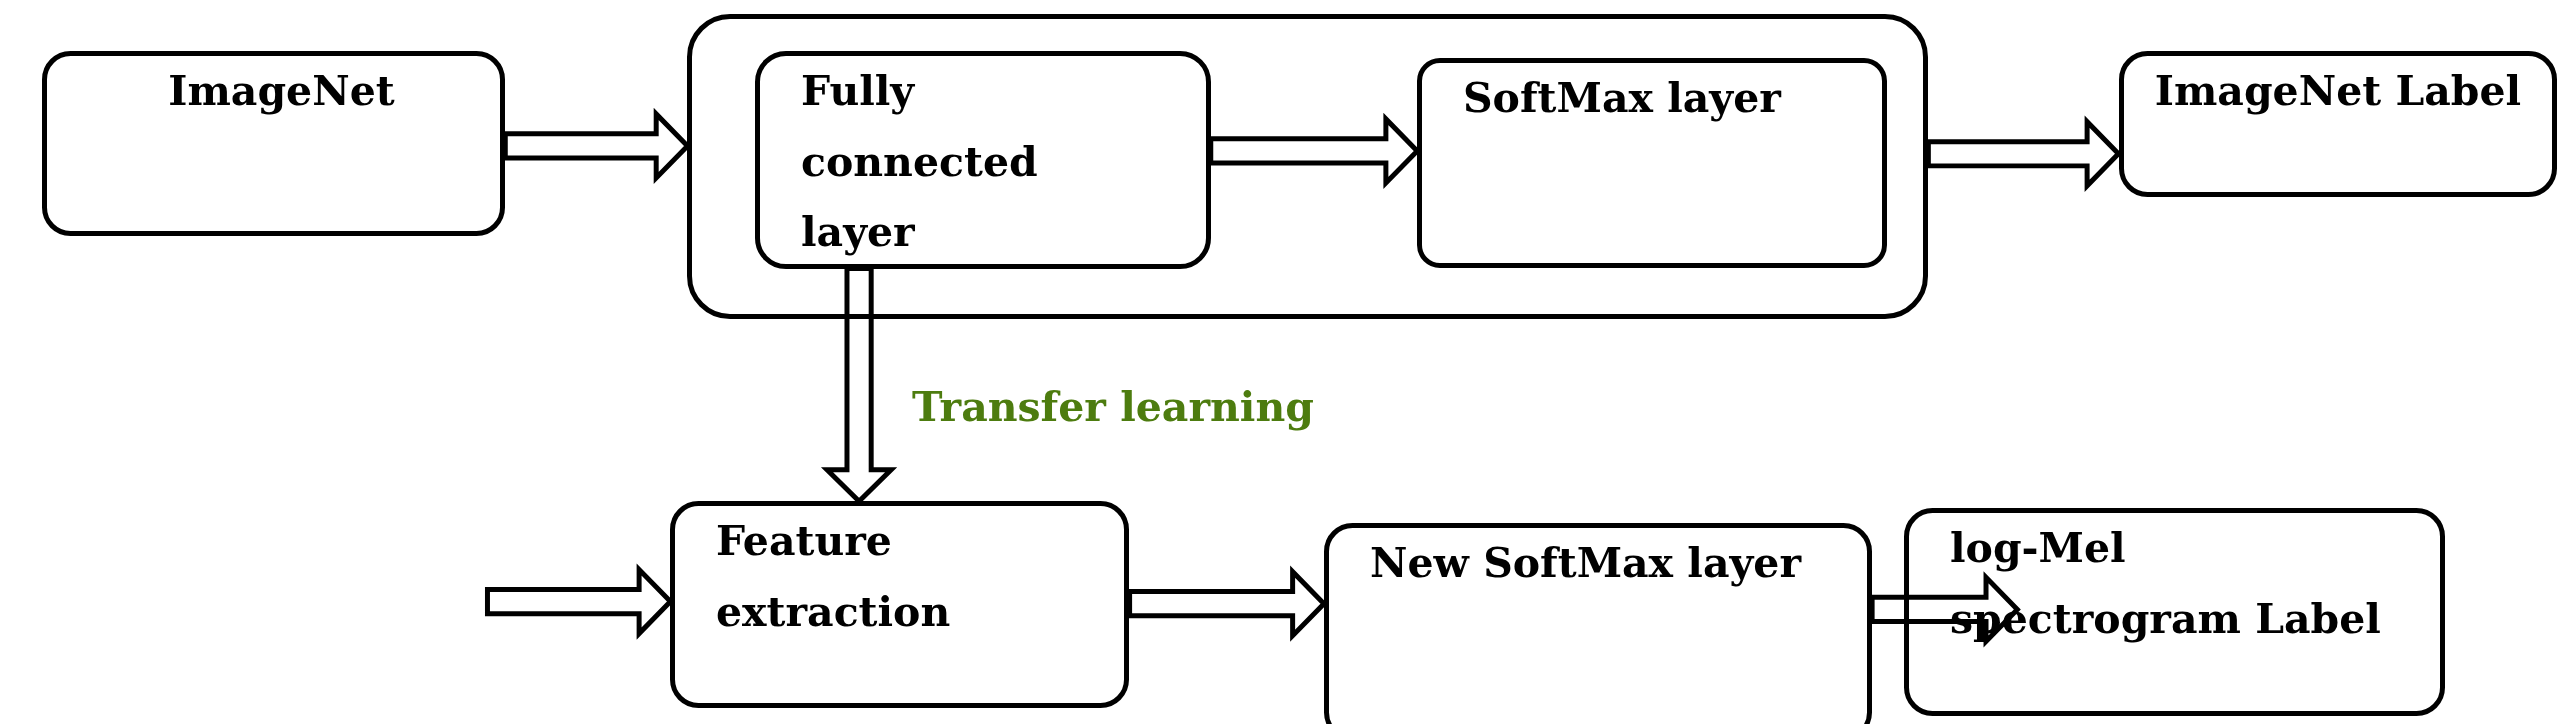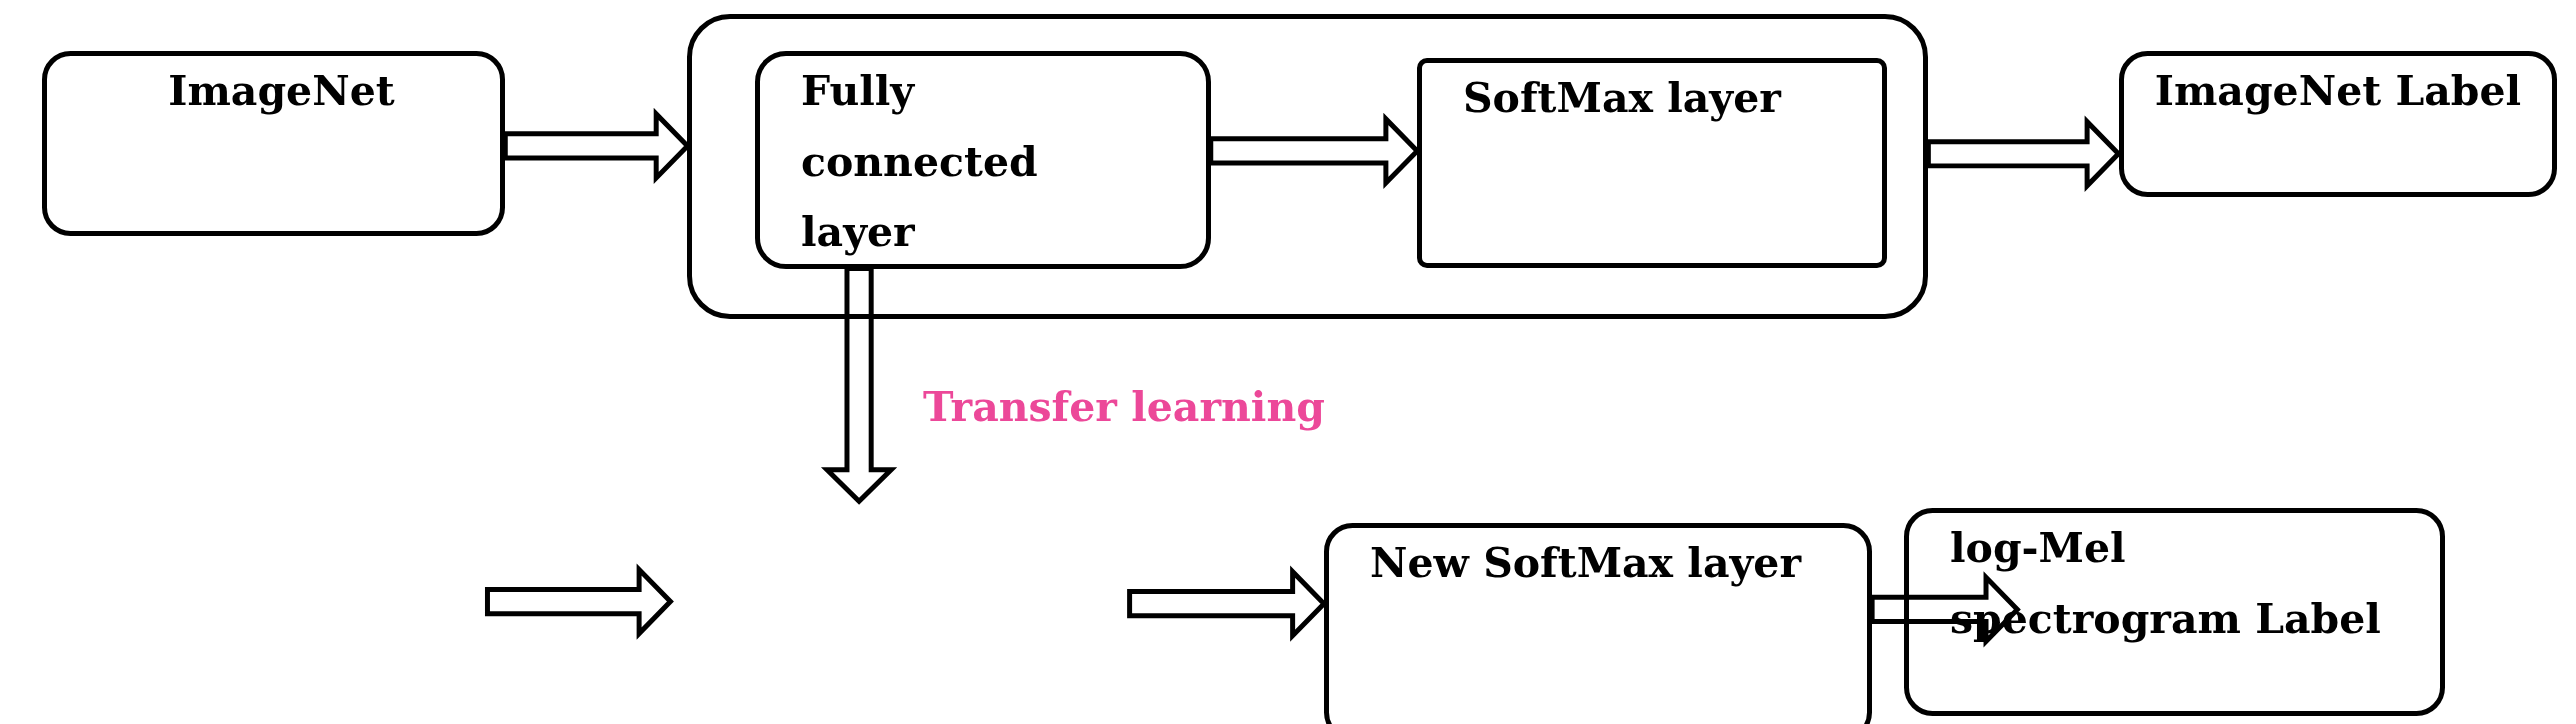--- a/index.html
+++ b/index.html
@@ -37,32 +37,31 @@
     color: #000;
     font-weight: bold;
     font-size: 41px;
     line-height: 1.72;
   }
   .node .lbl { padding: 0 41px; text-align: left; }
   .node.center { justify-content: center; }
   .node.center .lbl { text-align: center; padding: 0 21.4px; }
   .edge-label {
     position: absolute;
-    color: #ec4899;
+    color: #4d7c0f;
     font-weight: bold;
     font-size: 41px;
     white-space: nowrap;
     z-index: 3;
-    margin-left: 11px;
   }
   
   .pos-imagenet        { left:  42px; top:  51px; width: 463px; height: 185px; padding-left: 16px; }
   .pos-group           { left: 687px; top:  13.5px; width: 1241px; height: 305px; }
   .pos-fc              { left: 755px; top:  51px; width: 456px; height: 218px; border-radius: 31px; }
-  .pos-softmax         { left: 1417px; top:  58px; width: 470px; height: 210px; border-radius: 10px; }
+  .pos-softmax         { left: 1417px; top:  58px; width: 470px; height: 210px; border-radius: 23px; }
   .pos-imagenet-label  { left: 2119px; top:  51px; width: 438px; height: 146px; }
   .pos-logmel          { left:  17px; top: 499px; width: 470px; height: 214px; }
   .pos-feature         { left: 670px; top: 501px; width: 459px; height: 207px; }
   .pos-new-softmax     { left: 1324px; top: 523px; width: 548px; height: 218px; }
   .pos-logmel-label    { left: 1904px; top: 508px; width: 541px; height: 208px; }
   .pos-transfer-label  { left: 912px; top: 383px; }
   .hollow-arrow { fill: #ffffff; stroke: #000000; stroke-width: 7; stroke-linejoin: miter; }
 </style>
 </head>
 <body>
@@ -93,20 +92,23 @@
     <span class="lbl">SoftMax layer</span>
   </div>
 
   <div class="node center pos-imagenet-label">
     <span class="lbl">ImageNet Label</span>
   </div>
 
   <div class="edge-label pos-transfer-label">Transfer learning</div>
 
 
+  <div class="node pos-feature">
+    <span class="lbl">Feature extraction</span>
+  </div>
 
   <div class="node pos-new-softmax">
     <span class="lbl">New SoftMax layer</span>
   </div>
 
   <div class="node pos-logmel-label">
     <span class="lbl">log-Mel spectrogram Label</span>
   </div>
 
 </div>

